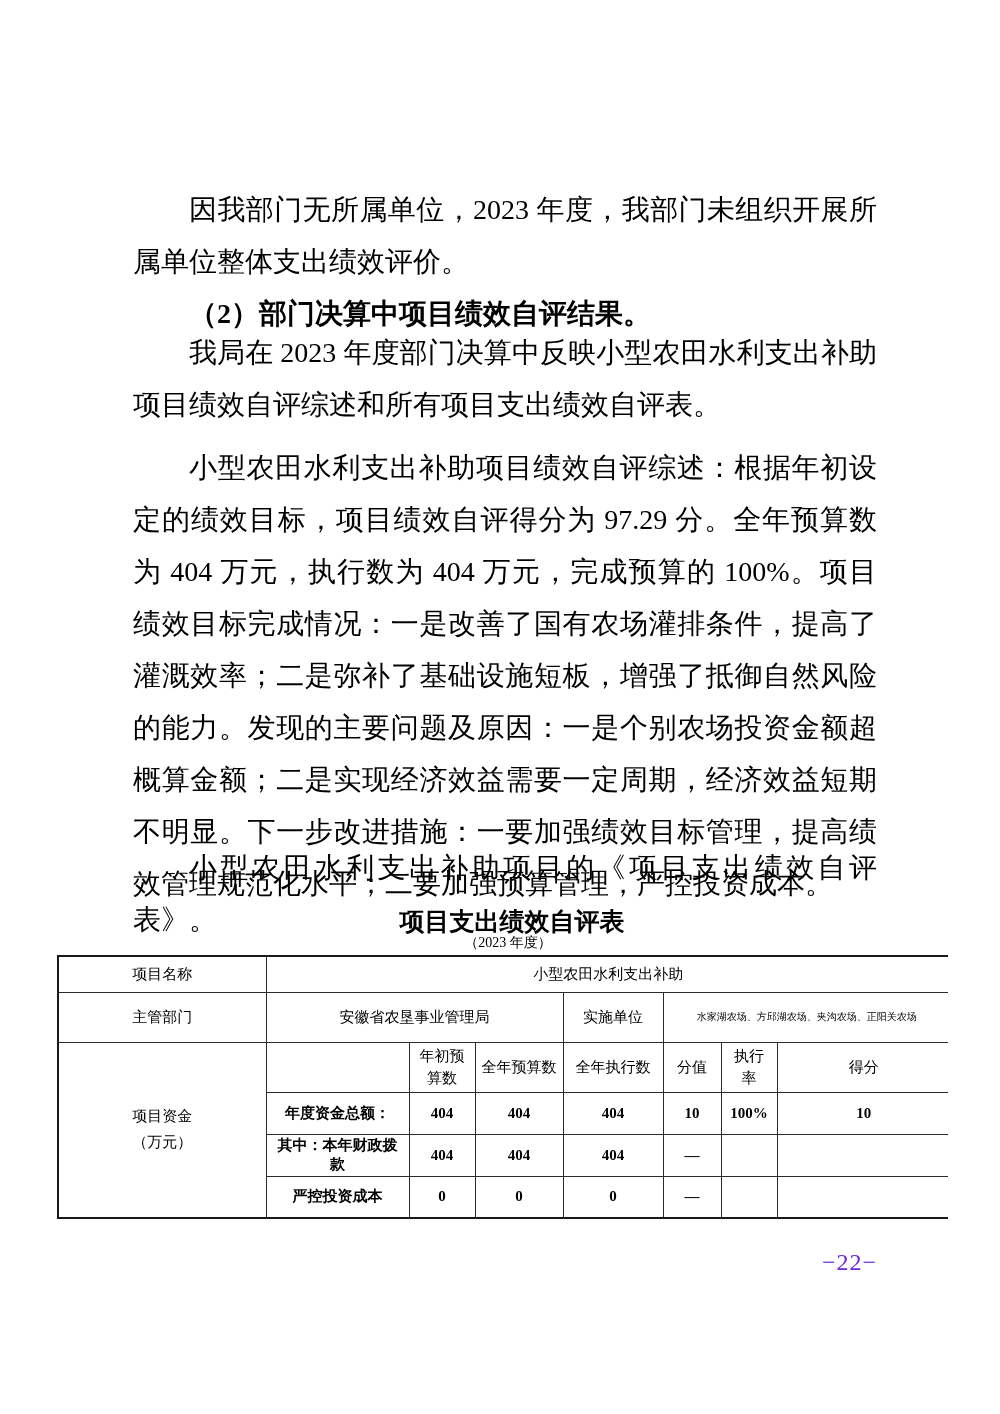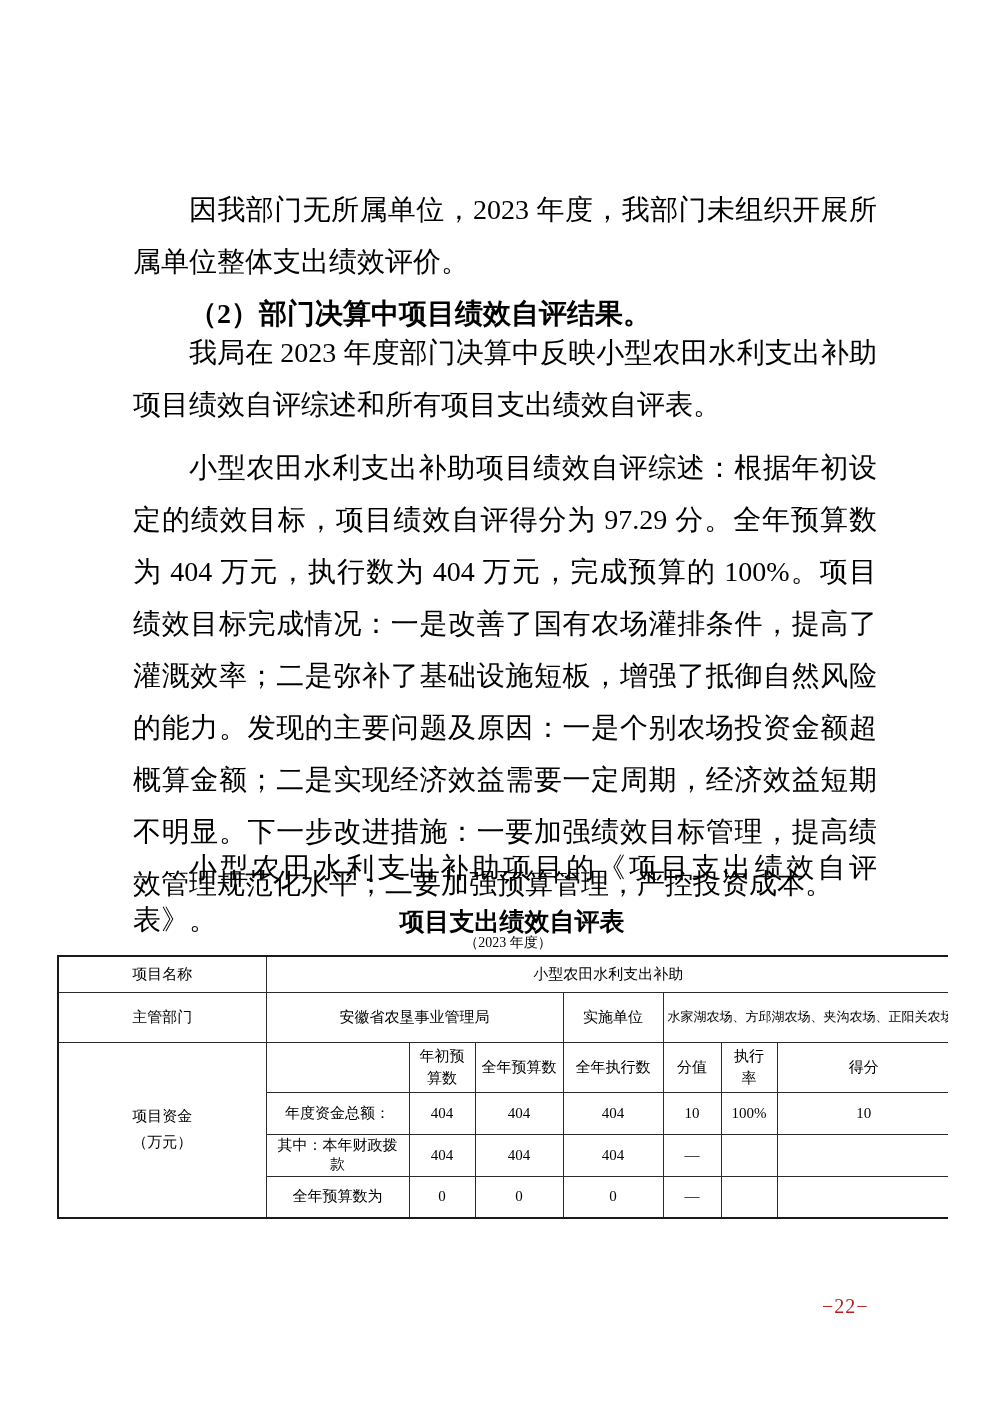--- a/index.html
+++ b/index.html
@@ -72,44 +72,43 @@
   table.self-eval td {
     border: 1px solid #2b2b2b;
     text-align: center;
     vertical-align: middle;
     padding: 0 4px;
     overflow: hidden;
   }
   tr.r1 { height: 36px; }
   tr.r2 { height: 50px; padding-left: 40px; }
   tr.r3 { height: 50px; }
-  tr.r4, tr.r5, tr.r6 { height: 42px; }
+  tr.r4, tr.r5, tr.r6 { height: 42px; font-weight: bold; }
 
   td.tl { text-align: left; padding-left: 9px; }
   td.tr-al { text-align: right; padding-right: 6px; }
   td.farms {
-    font-size: 13px;
+    font-size: 10px;
     white-space: nowrap;
     letter-spacing: 0px;
     padding: 0 5px;
   }
   .wrap2 { display: inline-block; width: 2.2em; line-height: 1.5; }
   .wrap3 { display: inline-block; width: 3.1em; line-height: 1.5; }
   .wrap4 { display: inline-block; width: 4em; line-height: 1.7; }
 
   .footer-page {
     position: absolute;
     top: 1251px;
     left: 822px;
-    font-size: 20px;
+    font-size: 24px;
     line-height: 22px;
     letter-spacing: 1px;
-    color: #b91c1c;
+    color: #6d28d9;
     font-family: "Liberation Serif", "DejaVu Serif", serif;
-    margin-top: 44px;
   }
 </style>
 </head>
 <body>
 
 <div class="page">
 
   <div class="body-text">
     <p class="para-1">因我部门无所属单位，2023 年度，我部门未组织开展所属单位整体支出绩效评价。</p>
     <p class="para-heading">（2）部门决算中项目绩效自评结果。</p>
@@ -171,21 +170,21 @@
       <tr class="r5">
         <td class="tl">其中：本年财政拨款</td>
         <td>404</td>
         <td>404</td>
         <td>404</td>
         <td>—</td>
         <td></td>
         <td></td>
       </tr>
       <tr class="r6">
-        <td class="tr-al">全年预算数为</td>
+        <td class="tr-al">严控投资成本</td>
         <td>0</td>
         <td>0</td>
         <td>0</td>
         <td>—</td>
         <td></td>
         <td></td>
       </tr>
     </tbody>
   </table>
 

